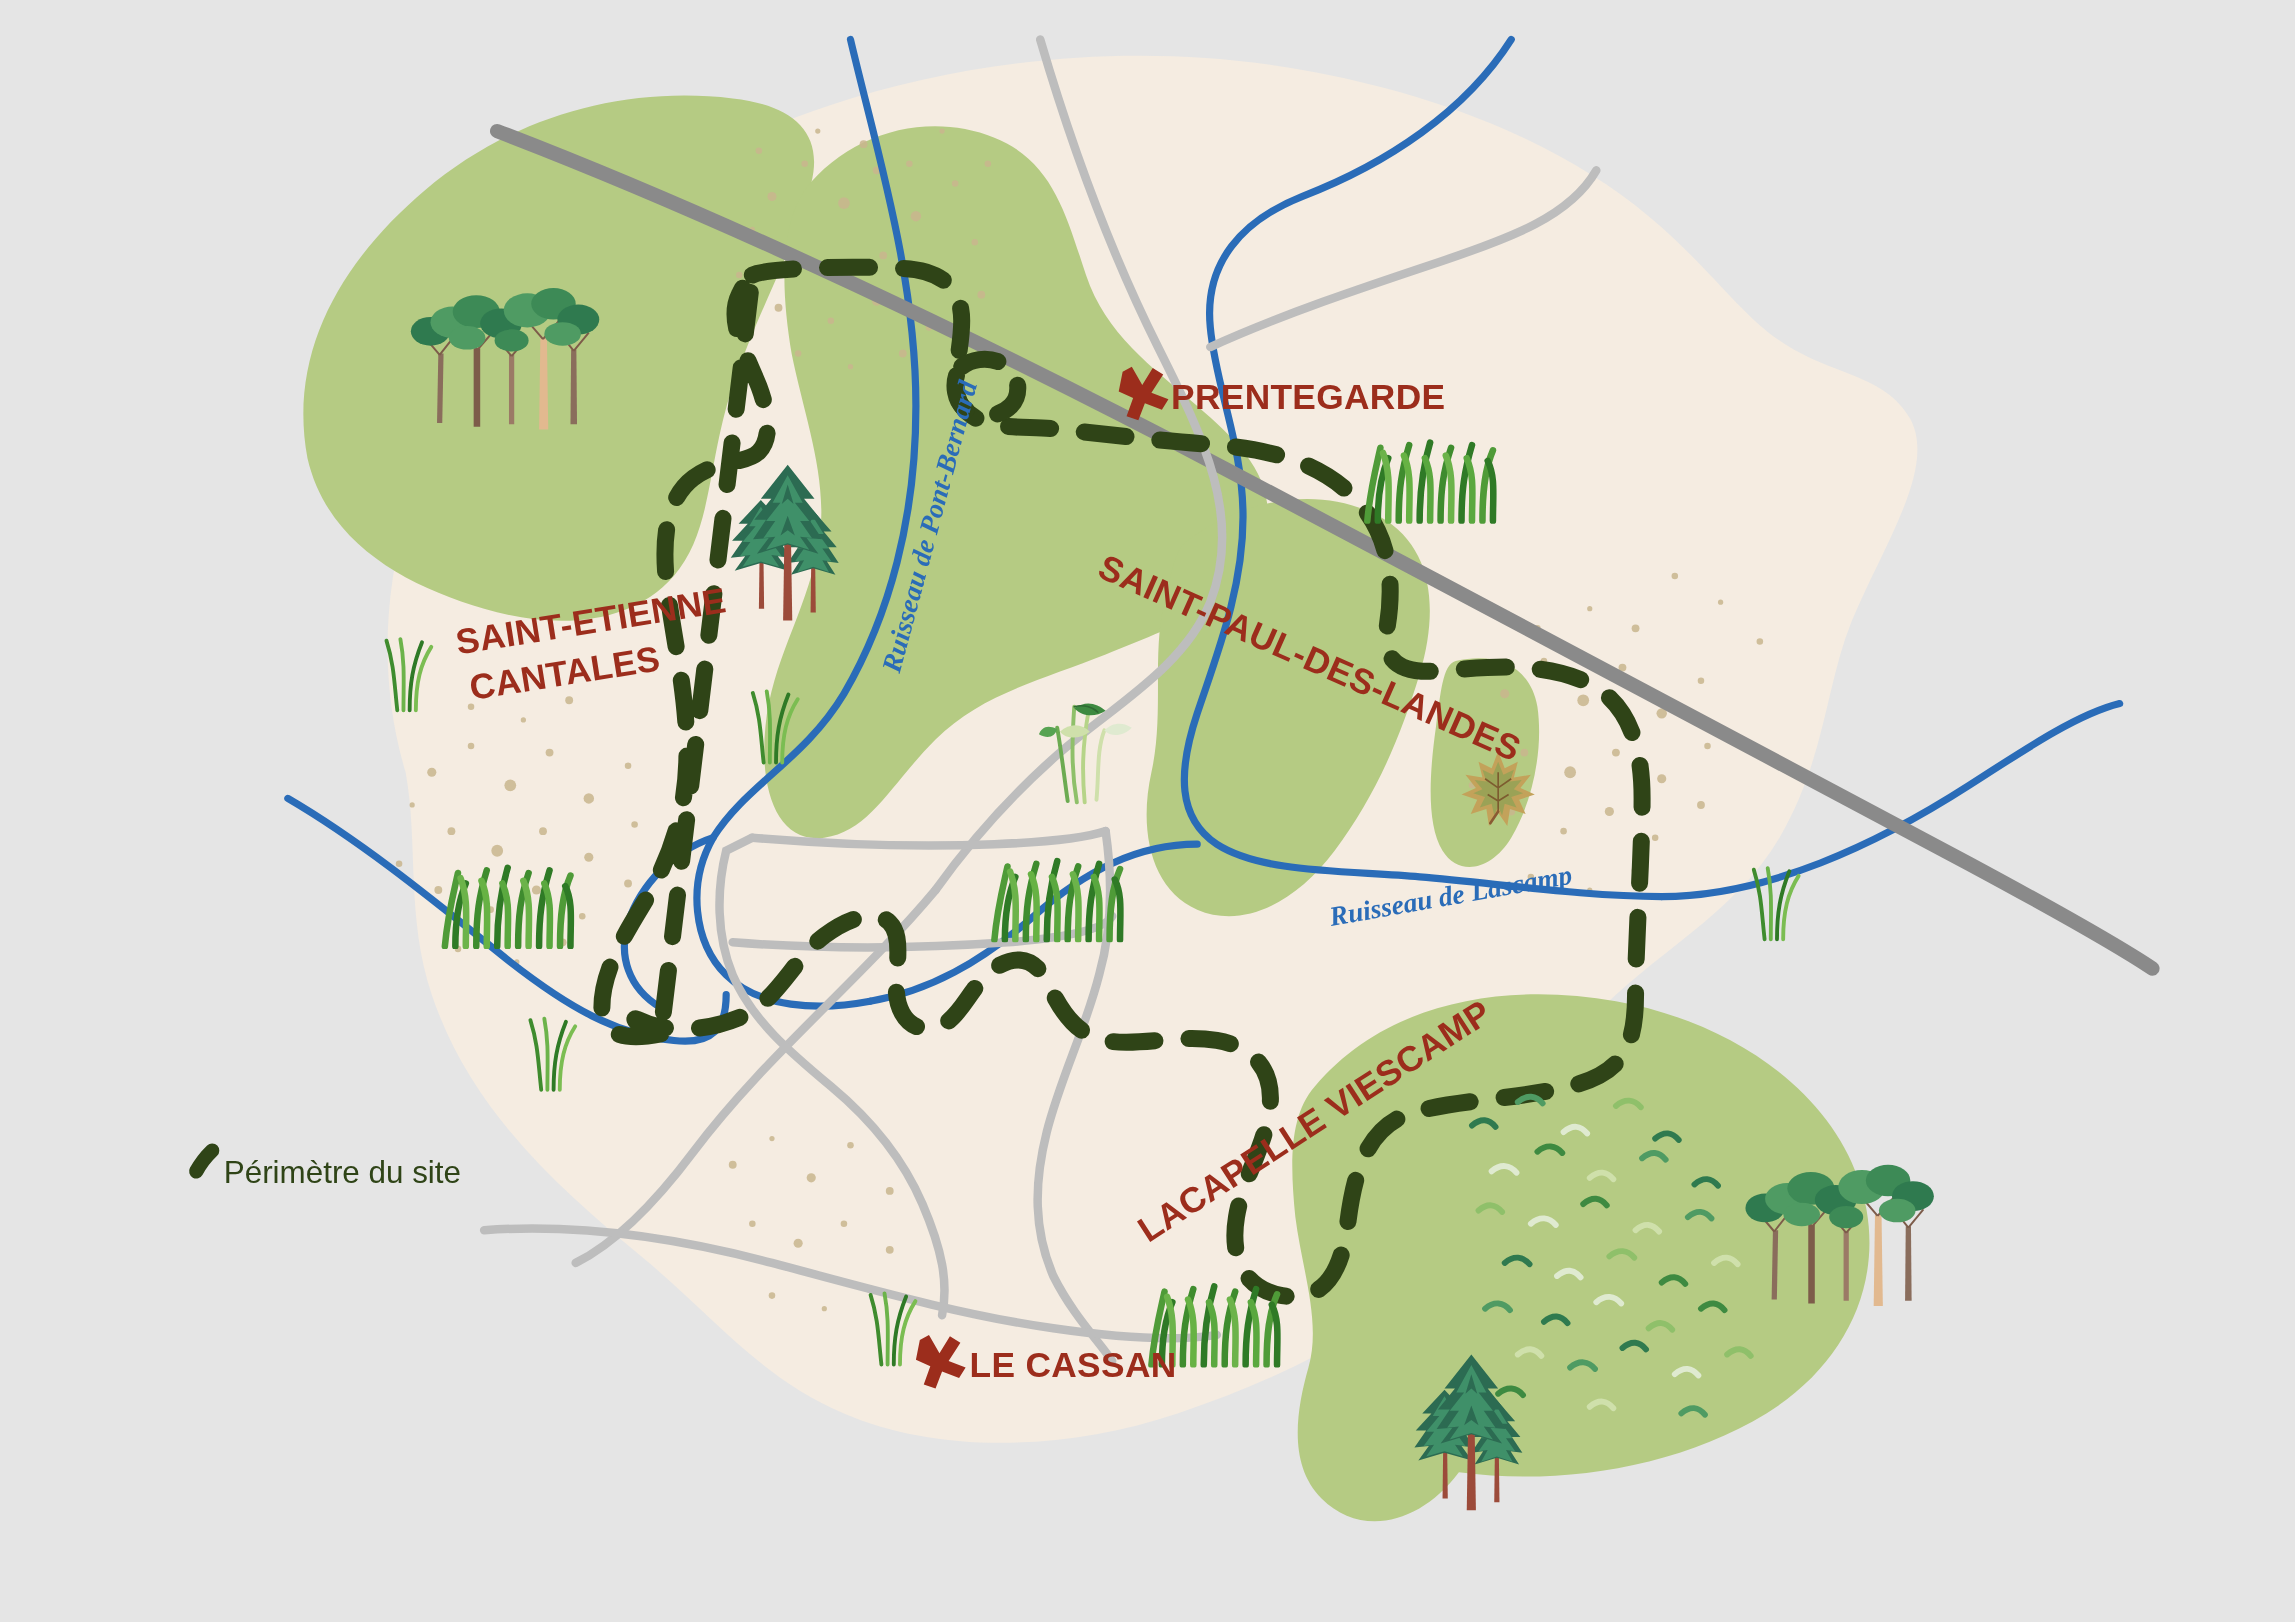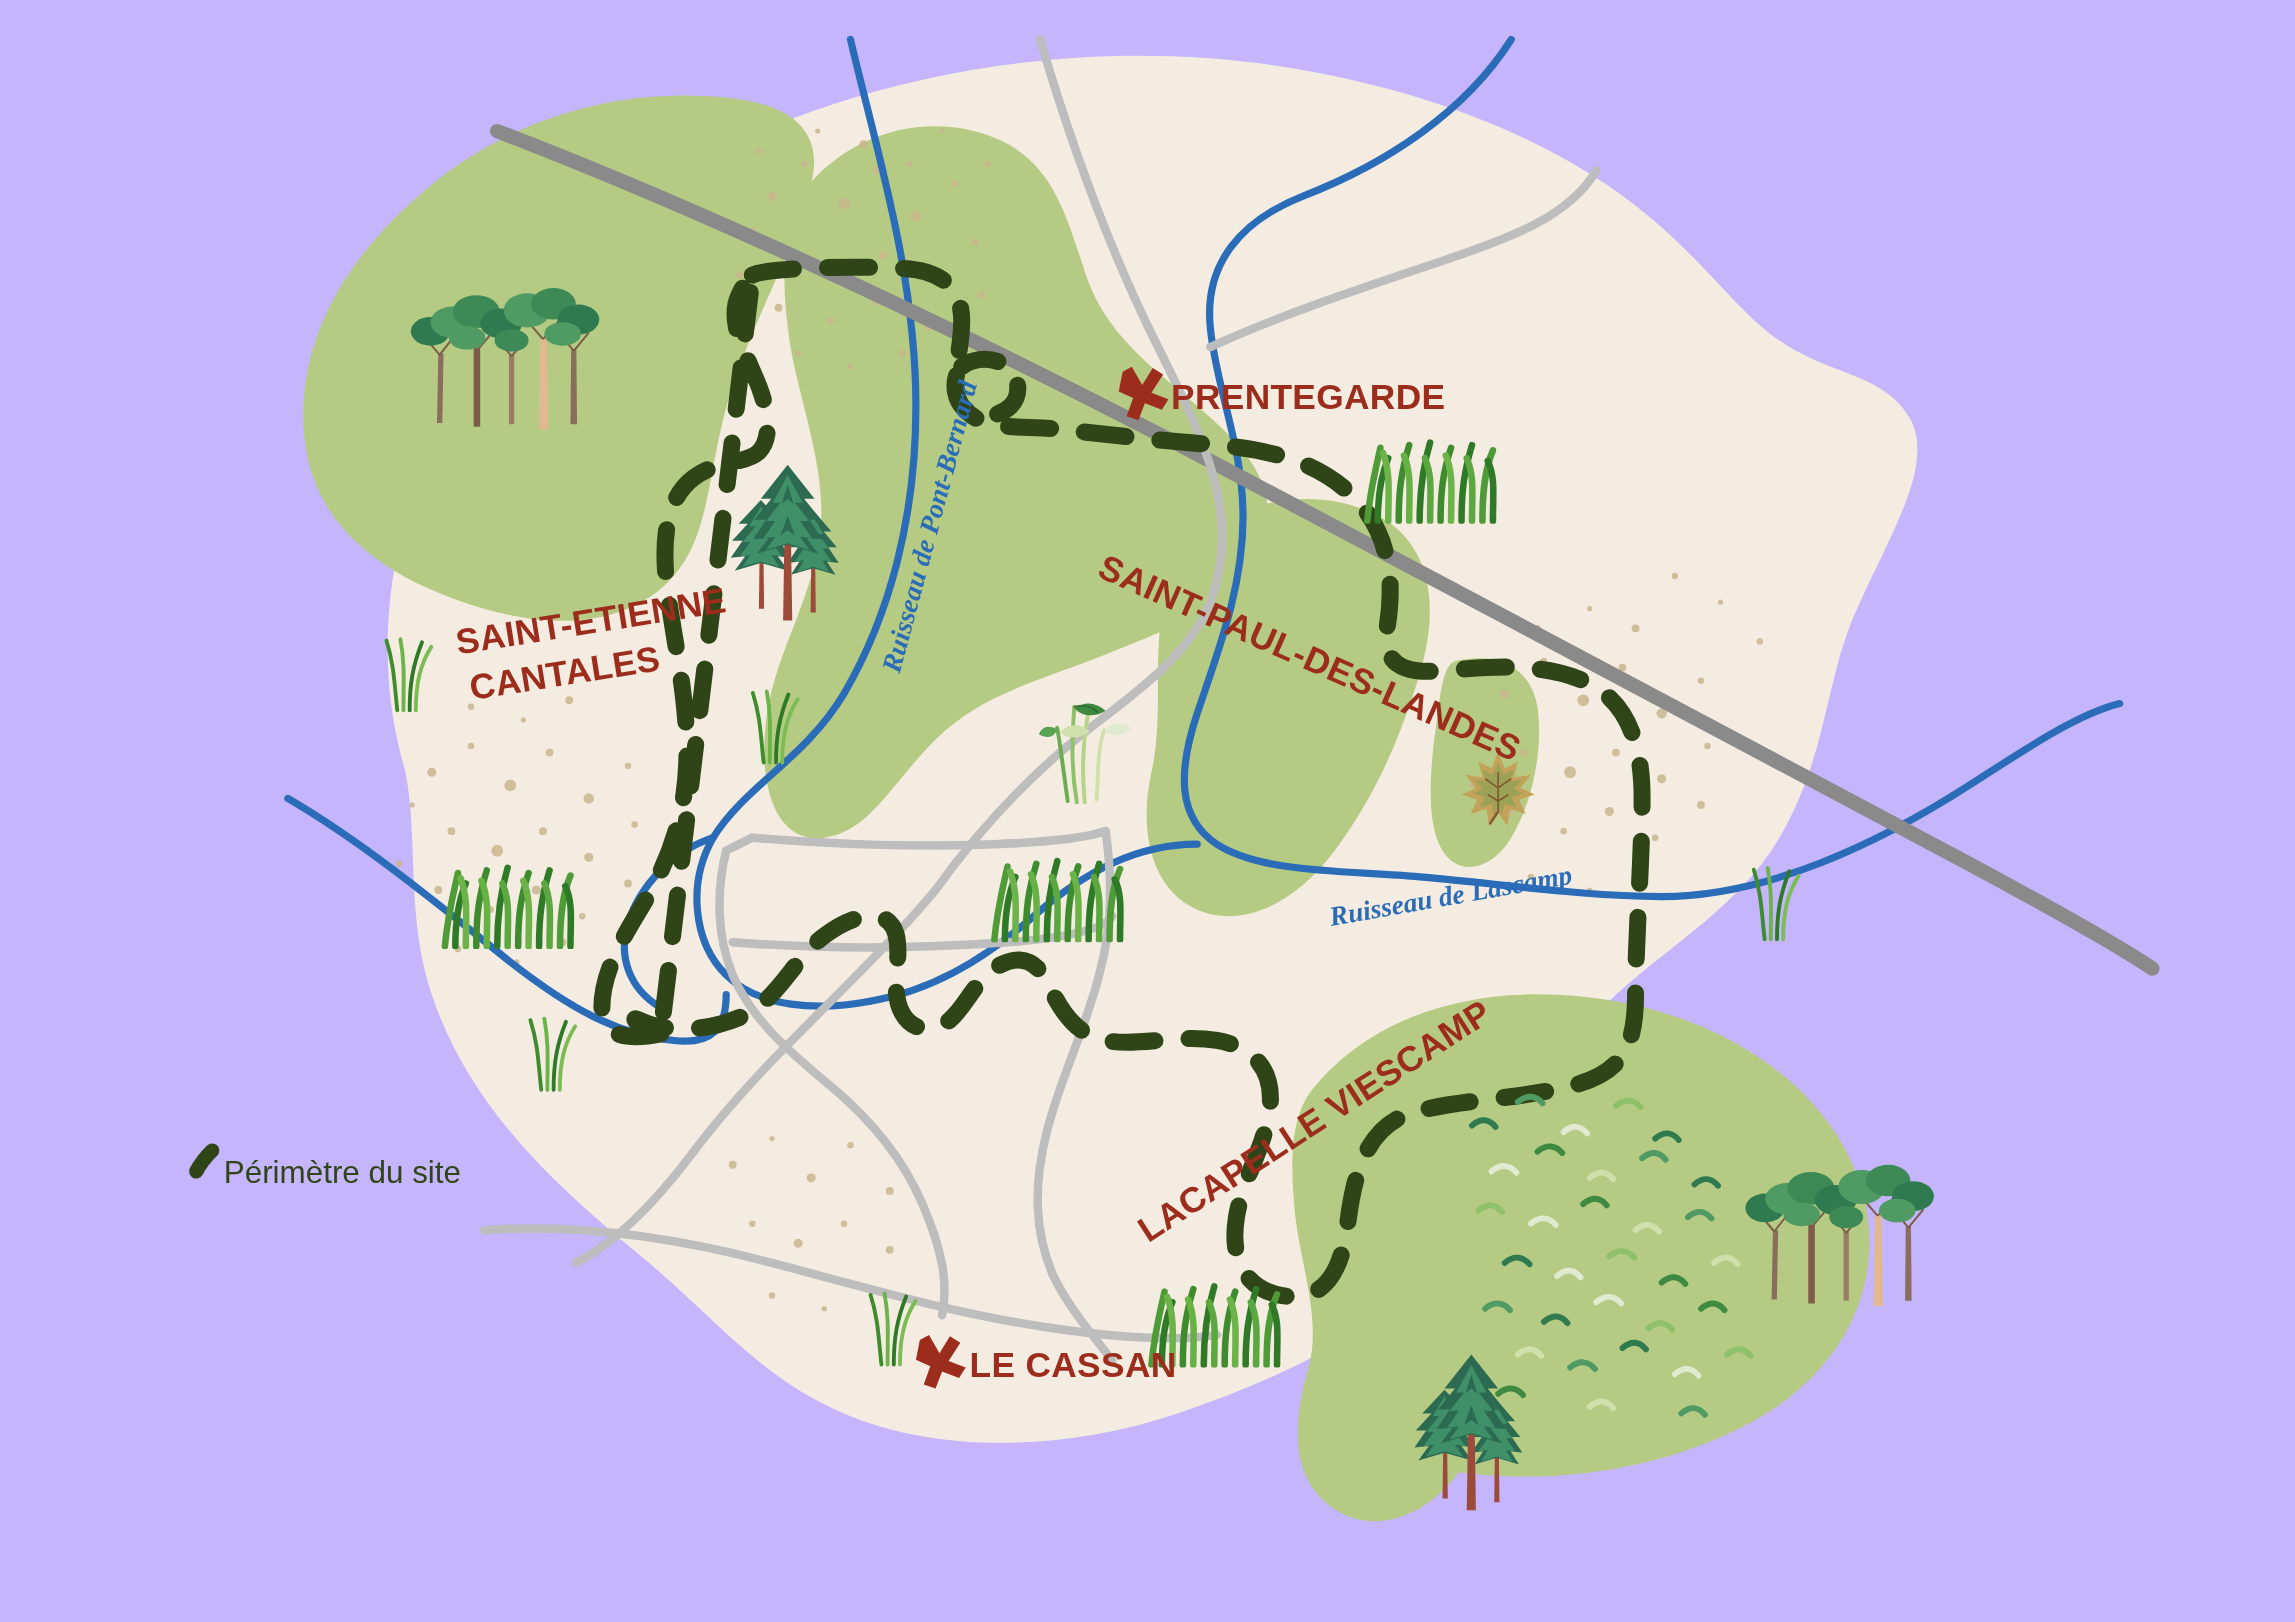--- a/index.html
+++ b/index.html
@@ -10,21 +10,21 @@
   body {
     width: 2295px;
     height: 1623px;
     overflow: hidden;
     font-family: "Liberation Sans", sans-serif;
   }
   #map-root {
     position: relative;
     width: 2295px;
     height: 1623px;
-    background: #c4b5fd;
+    background: #e5e5e5;
   }
   svg.map-canvas {
     position: absolute;
     top: 0; left: 0;
     width: 2295px;
     height: 1623px;
     display: block;
   }
   .place-label {
     font-family: "Liberation Sans", sans-serif;

